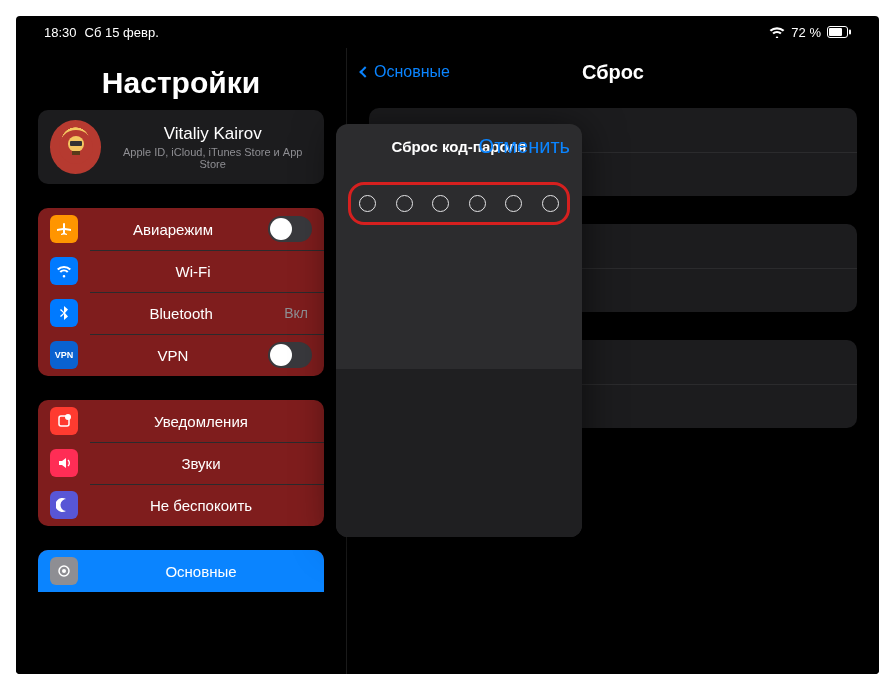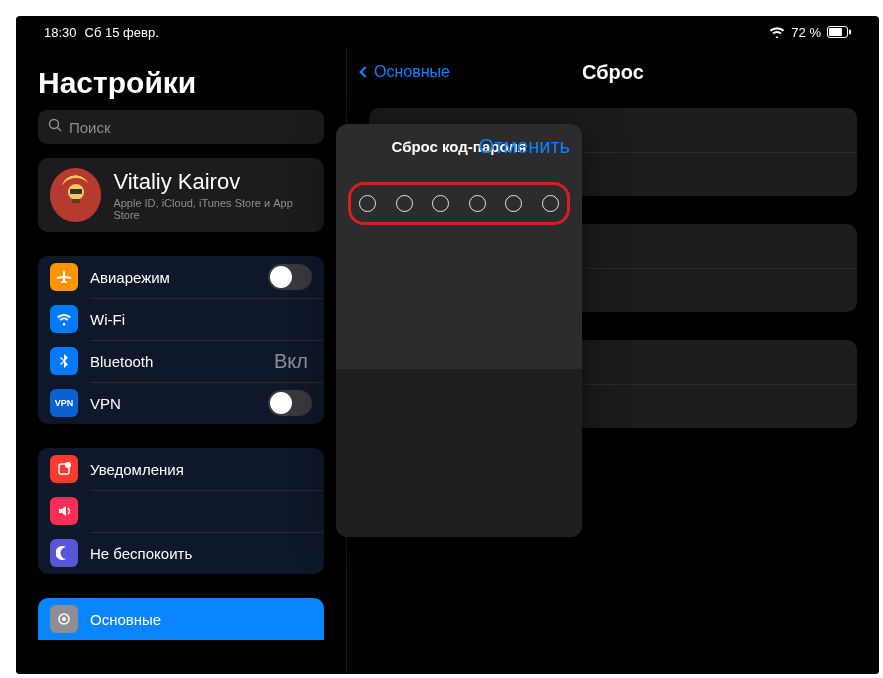--- a/index.html
+++ b/index.html
@@ -6,43 +6,43 @@
 html, body { width: 883px; height: 678px; background: #fff; overflow: hidden; }
 .device { width: 863px; height: 658px; margin: 16px; background: #000; border-radius: 4px; position: relative; overflow: hidden; color: #fff; }
 
 
 .status-bar { height: 32px; display: flex; align-items: center; justify-content: space-between; padding: 0 28px; font-size: 13px; }
 .status-left { display: flex; gap: 8px; }
 .status-right { display: flex; gap: 6px; }
 .wifi-ic, .batt-ic { display: inline-flex; align-items: center; }
 
 
-.panes { position: absolute; top: 32px; left: 0; right: 0; bottom: 0; display: flex; }
+.panes { position: absolute; top: 32px; left: 0; right: 0; bottom: 0; display: flex; text-align: center; }
 .sidebar { width: 330px; background: #000; padding: 0 0 0 0; overflow: hidden; }
 .detail { flex: 1; background: #000; border-left: 1px solid #1a1a1a; position: relative; }
 
 
 .sb-title { font-size: 30px; font-weight: 700; padding: 18px 22px 10px; }
 .search { margin: 0 22px 14px; background: #1c1c1e; border-radius: 9px; height: 34px; display: flex; align-items: center; padding: 0 10px; color: #8e8e93; font-size: 15px; }
 .search .mag { margin-right: 6px; }
 
 
 .account { margin: 0 22px 24px; background: #1c1c1e; border-radius: 10px; display: flex; align-items: center; padding: 10px 12px; gap: 12px; }
 .avatar { width: 54px; height: 54px; border-radius: 50%; background: radial-gradient(circle at 50% 40%, #f4c761 0 34%, #b63a30 35% 100%); display:flex; align-items:center; justify-content:center; }
 .acct-texts { display:flex; flex-direction:column; }
-.acct-name { font-size: 22px; font-weight: 500; }
+.acct-name { font-size: 17px; font-weight: 500; }
 .acct-sub { font-size: 11px; color: #8e8e93; margin-top: 2px; }
 
 
-.group { margin: 0 22px 24px; background: #0f172a; border-radius: 10px; overflow: hidden; }
+.group { margin: 0 22px 24px; background: #7f1d1d; border-radius: 10px; overflow: hidden; }
 .row { display: flex; align-items: center; height: 42px; padding: 0 12px; gap: 12px; position: relative; }
 .row + .row::before { content:""; position:absolute; top:0; left:52px; right:0; height:1px; background:#2b2b2d; }
 .row-icon { width: 28px; height: 28px; border-radius: 6px; display:flex; align-items:center; justify-content:center; font-size:15px; flex-shrink:0; }
 .row-label { font-size: 15px; flex: 1; }
-.row-detail { font-size: 20px; color: #8e8e93; margin-right: 4px; }
+.row-detail { font-size: 14px; color: #8e8e93; margin-right: 4px; }
 .toggle { width: 44px; height: 26px; border-radius: 13px; background: #39393d; position: relative; }
 .toggle .knob { width: 22px; height: 22px; border-radius: 50%; background:#fff; position:absolute; top:2px; left:2px; }
 .selected { background: #0a84ff !important; border-radius: 0; }
 .selected .row-label { color:#fff; }
 
 .ic-orange{background:#ff9500;} .ic-blue{background:#007aff;} .ic-blue2{background:#0a62d0;}
 .ic-red{background:#ff3b30;} .ic-redpink{background:#ff2d55;} .ic-indigo{background:#5856d6;}
 .ic-gray{background:#8e8e93;} .ic-hourglass{background:#5856d6;}
 
 
@@ -90,29 +90,20 @@
           </svg>
       </span>
     </div>
   </div>
 
   <div class="panes">
 
     <div class="sidebar">
       <div class="sb-title">Настройки</div>
 
-      <div class="search">
-        <span class="mag">
-          <svg width="15" height="15" viewBox="0 0 15 15">
-              <circle cx="6" cy="6" r="4.5" stroke="#8e8e93" stroke-width="1.5" fill="none"></circle>
-              <line x1="9.5" y1="9.5" x2="13" y2="13" stroke="#8e8e93" stroke-width="1.5"></line>
-            </svg>
-        </span>
-        <span>Поиск</span>
-      </div>
 
       <div class="account">
         <div class="avatar">
           <svg width="36" height="36" viewBox="0 0 36 36">
               <circle cx="18" cy="18" r="17" fill="#b63a30"></circle>
               <circle cx="18" cy="15" r="8" fill="#f4c761"></circle>
               <rect x="12" y="12" width="12" height="5" rx="1" fill="#333"></rect>
               <rect x="14" y="22" width="8" height="4" fill="#5a3b1a"></rect>
             </svg>
         </div>
@@ -171,20 +162,21 @@
             </div>
           <span class="row-label">Уведомления</span>
         </div>
         <div class="row">
           <div class="row-icon ic-redpink">
               <svg width="16" height="16" viewBox="0 0 16 16">
                 <path d="M3 6v4h3l4 3V3L6 6z" fill="#fff"></path>
                 <path d="M12 5a4 4 0 010 6" stroke="#fff" stroke-width="1.3" fill="none"></path>
               </svg>
             </div>
+          <span class="row-label">Звуки</span>
         </div>
         <div class="row">
           <div class="row-icon ic-indigo">
               <svg width="16" height="16" viewBox="0 0 16 16">
                 <path d="M11 2a6 6 0 00-1 12 7 7 0 110-12z" fill="#fff"></path>
               </svg>
             </div>
           <span class="row-label">Не беспокоить</span>
         </div>
       </div>

